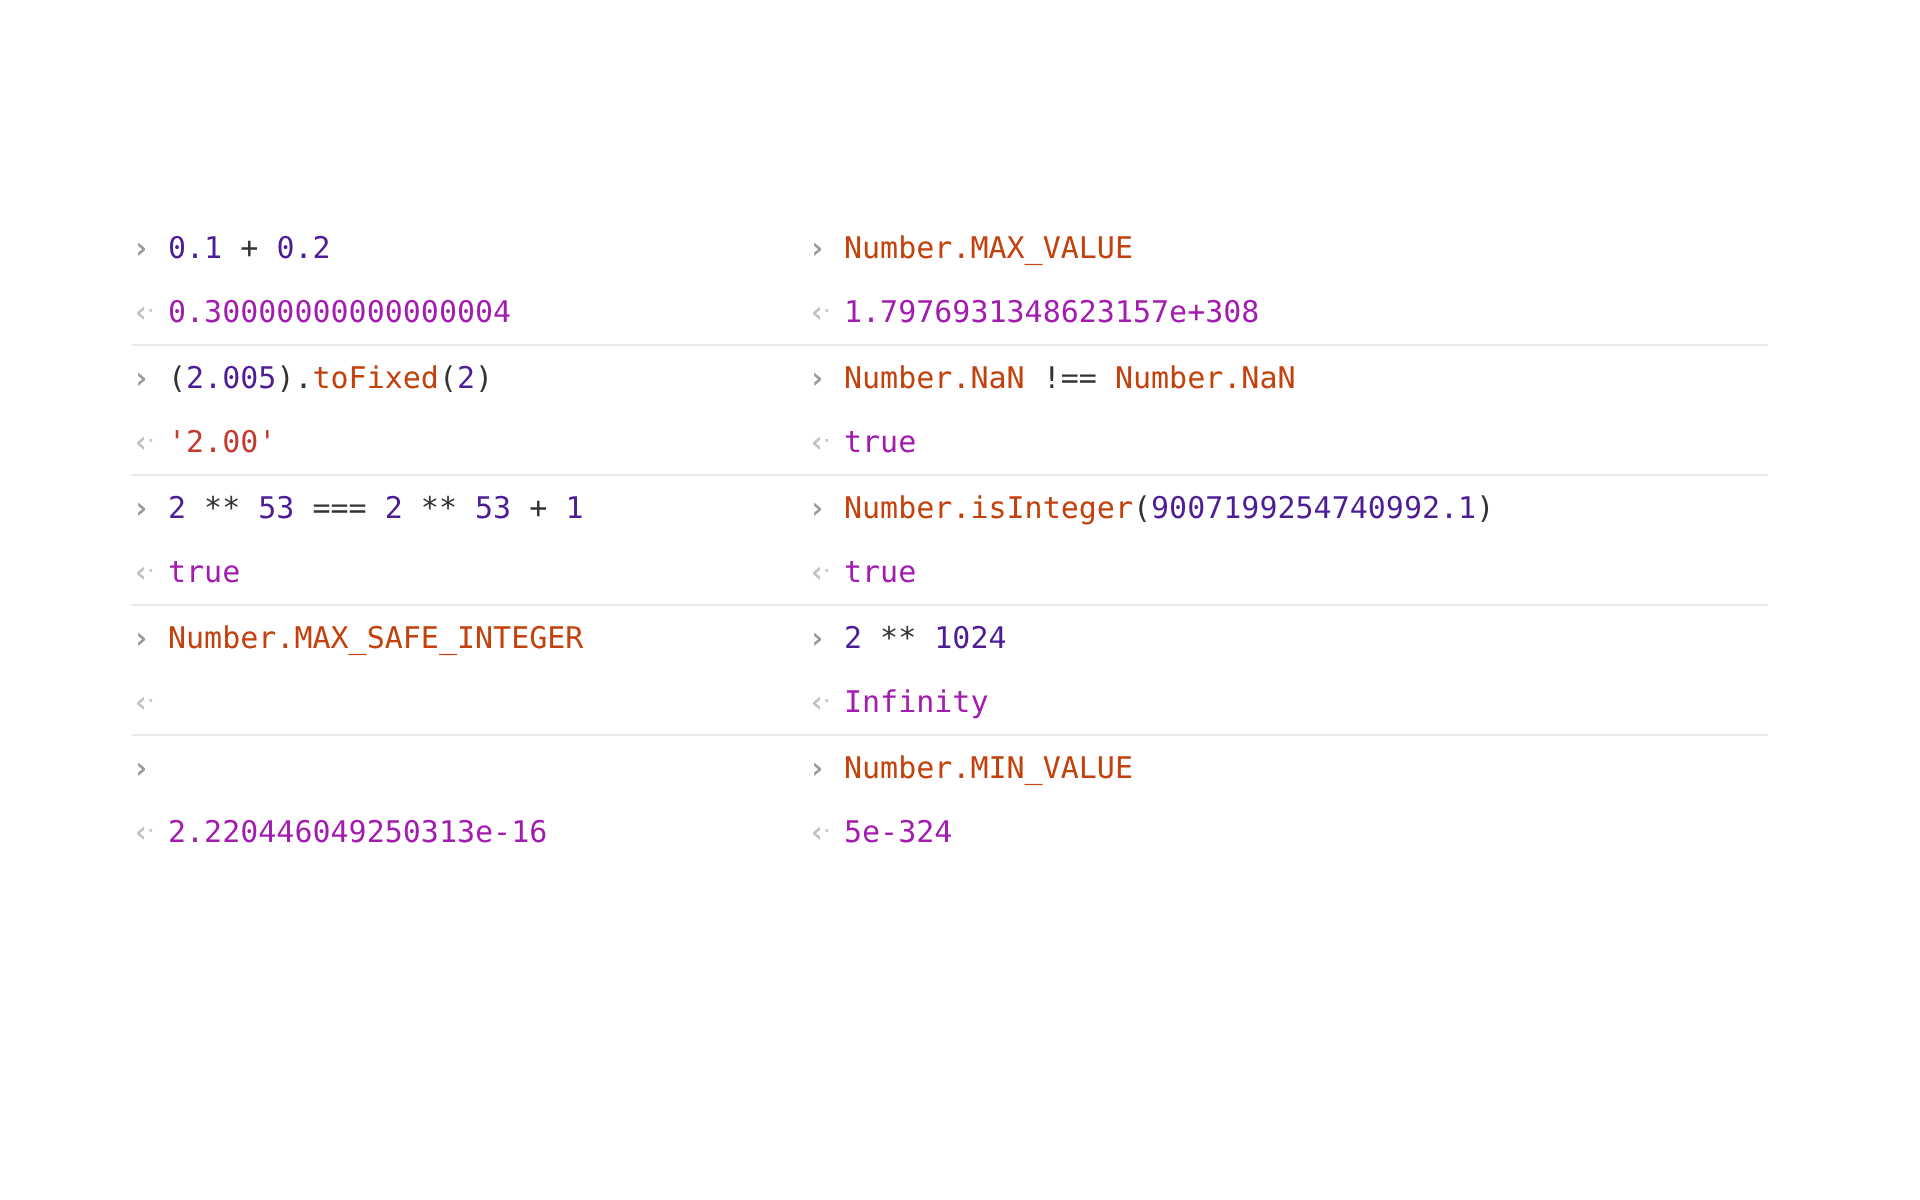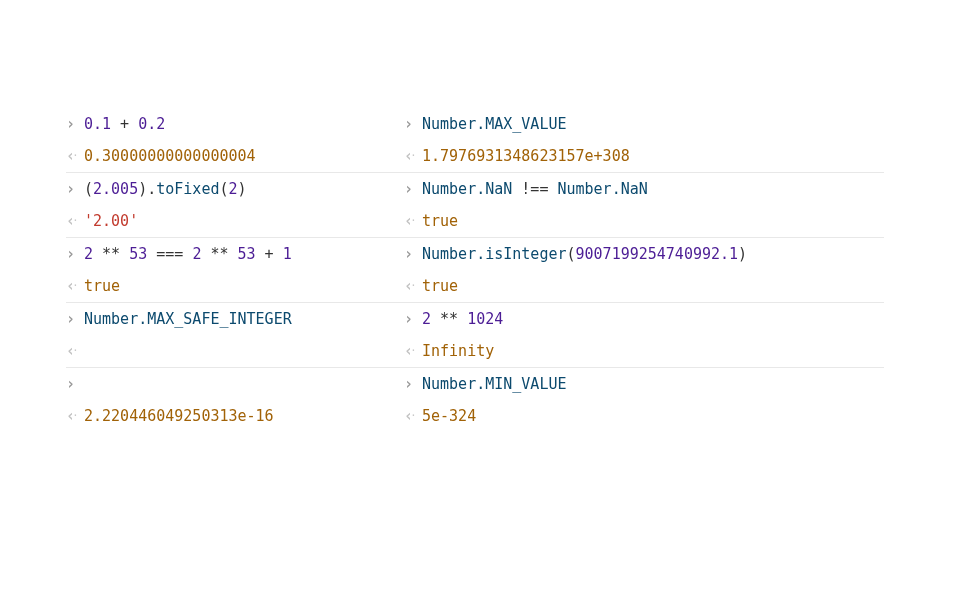--- a/index.html
+++ b/index.html
@@ -47,23 +47,23 @@
     font-size: 8px;
     line-height: 8px;
     position: relative;
     top: -3px;
     left: -2px;
     color: #c8c8c8;
   }
   .code { letter-spacing: 0; }
   .tok-num     { color: #4c1d95; }
   .tok-op      { color: #333;    }
-  .tok-ident   { color: #0c4a6e;    }
+  .tok-ident   { color: #c2410c;    }
   .tok-string  { color: #c23b2e; }
-  .tok-result  { color: #a16207; }
+  .tok-result  { color: #a21caf; }
 </style>
 </head>
 <body>
 
 <div class="console">
   <div class="col left">
       <div class="pair">
         <div class="row input"><span class="marker">›</span><span class="code"><span class="tok-num">0.1</span><span class="tok-op"> + </span><span class="tok-num">0.2</span></span></div>
         <div class="row output"><span class="marker"><span>‹</span><span class="dot">·</span></span><span class="code"><span class="tok-result">0.30000000000000004</span></span></div>
       </div>

